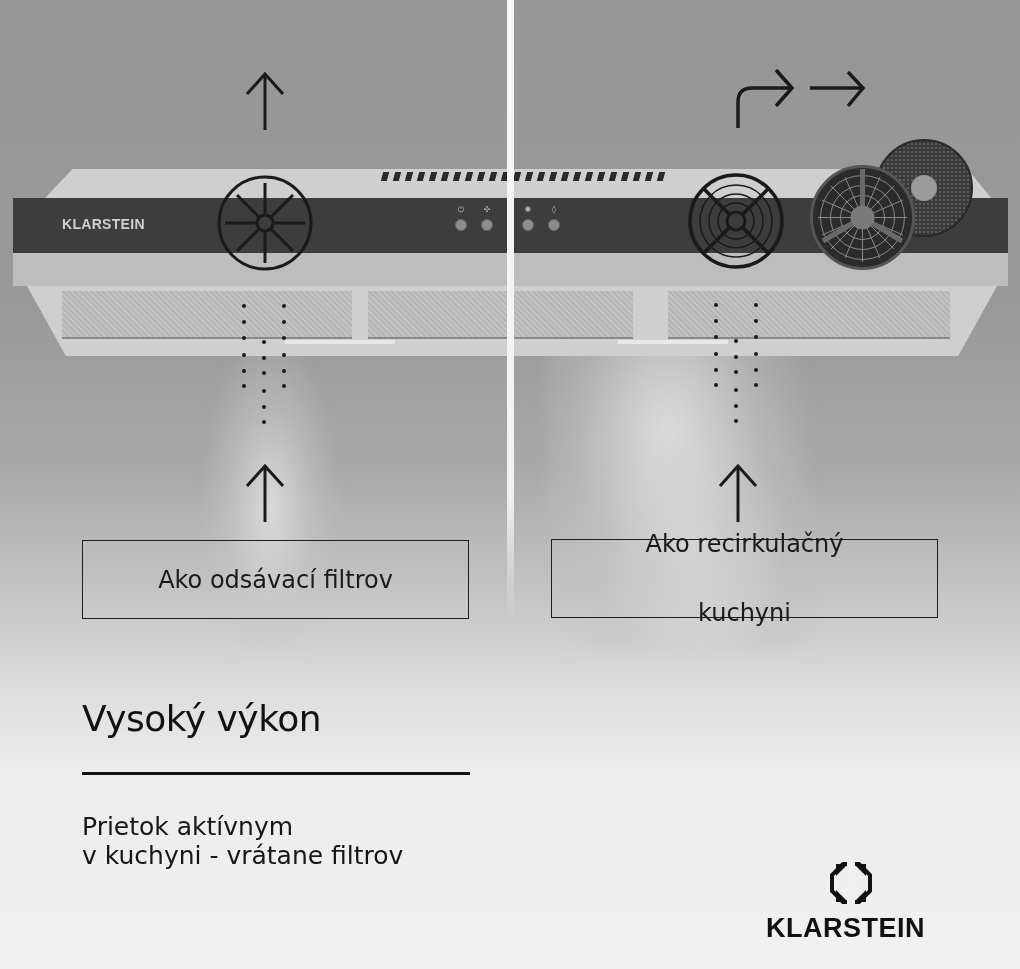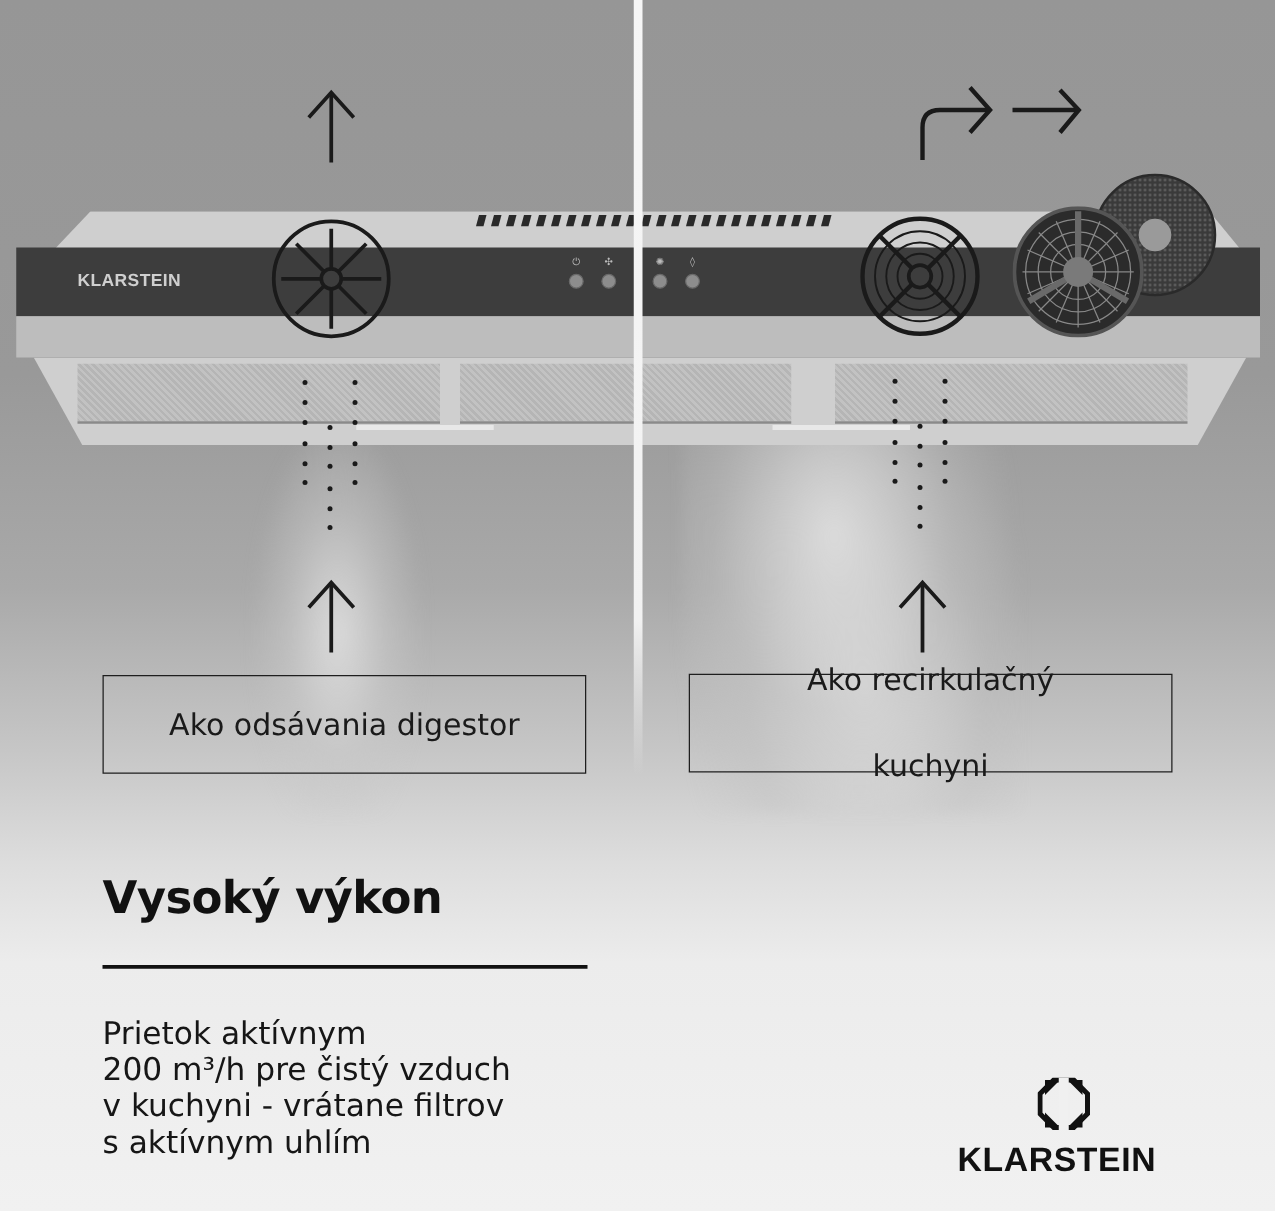--- a/index.html
+++ b/index.html
@@ -56,21 +56,21 @@
   }
   .ctrl { display: flex; flex-direction: column; align-items: center; gap: 5px; }
   .ctrl .glyph { font-size: 8px; color: #bbbbbb; line-height: 8px; }
   .ctrl .btn { width: 10px; height: 10px; border-radius: 50%; background: #8d8d8d; border: 1px solid #6a6a6a; }
   .label-box {
     border: 1.5px solid #1e1e1e; display: flex; align-items: center; justify-content: center;
     text-align: center; color: #1a1a1a; font-size: 24px; line-height: 30px;
   }
   .dot { position: absolute; width: 4px; height: 4px; border-radius: 50%; background: #1a1a1a; }
   .headline {
-    left: 82px; top: 698px; font-size: 36px; font-weight: bold; color: #111;
+    left: 82px; top: 698px; font-size: 36px; font-weight: normal; color: #111;
     font-family: "DejaVu Sans", sans-serif; letter-spacing: -0.5px;
   }
   .rule { left: 82px; top: 772px; width: 388px; height: 3px; background: #111; }
   .body-text {
     left: 82px; top: 812px; width: 420px; font-size: 25px; line-height: 29px; color: #161616;
   }
   .logo-word {
     left: 766px; top: 913px; font-size: 27px; font-weight: bold; color: #111;
     font-family: "Liberation Sans", sans-serif; letter-spacing: 0.5px;
   }
@@ -263,34 +263,32 @@
     <div class="dot" style="left:754px;top:383px"></div>
   <div class="dot" style="left:734px;top:339px"></div>
     <div class="dot" style="left:734px;top:355px"></div>
   <div class="dot" style="left:734px;top:370px"></div>
     <div class="dot" style="left:734px;top:388px"></div>
   <div class="dot" style="left:734px;top:404px"></div>
     <div class="dot" style="left:734px;top:419px"></div>
 </div>
 
 <div class="abs label-box" style="left:82px;top:540px;width:385px;height:77px;">
-  <span>Ako odsávania digestor</span>
+  <span>Ako odsávací filtrov</span>
 </div>
 <div class="abs label-box" style="left:551px;top:539px;width:385px;height:77px;flex-direction:column;gap:39px;">
   <span>Ako recirkulačný</span>
   <span>kuchyni</span>
 </div>
 
 <div class="abs headline">Vysoký výkon</div>
 <div class="abs rule"></div>
 <div class="abs body-text">
   <div>Prietok aktívnym</div>
-  <div>200 m³/h pre čistý vzduch</div>
   <div>v kuchyni - vrátane filtrov</div>
-  <div>s aktívnym uhlím</div>
 </div>
 
 <svg class="abs" style="left:830px;top:862px;" width="42" height="42" viewBox="0 0 42 42">
   <polygon points="6,2 18,2 6,14" fill="#111"></polygon>
   <polygon points="24,2 36,2 36,14" fill="#111" transform="translate(0,0)"></polygon>
   <polygon points="6,28 6,40 18,40" fill="#111"></polygon>
   <polygon points="36,28 36,40 24,40" fill="#111"></polygon>
   <polygon points="13,2 29,2 40,13 40,29 29,40 13,40 2,29 2,13" fill="none" stroke="#111" stroke-width="4"></polygon>
   <rect x="17" y="0" width="8" height="42" fill="#f0f0f0"></rect>
   <rect x="0" y="17" width="42" height="8" fill="#f0f0f0" opacity="0"></rect>

